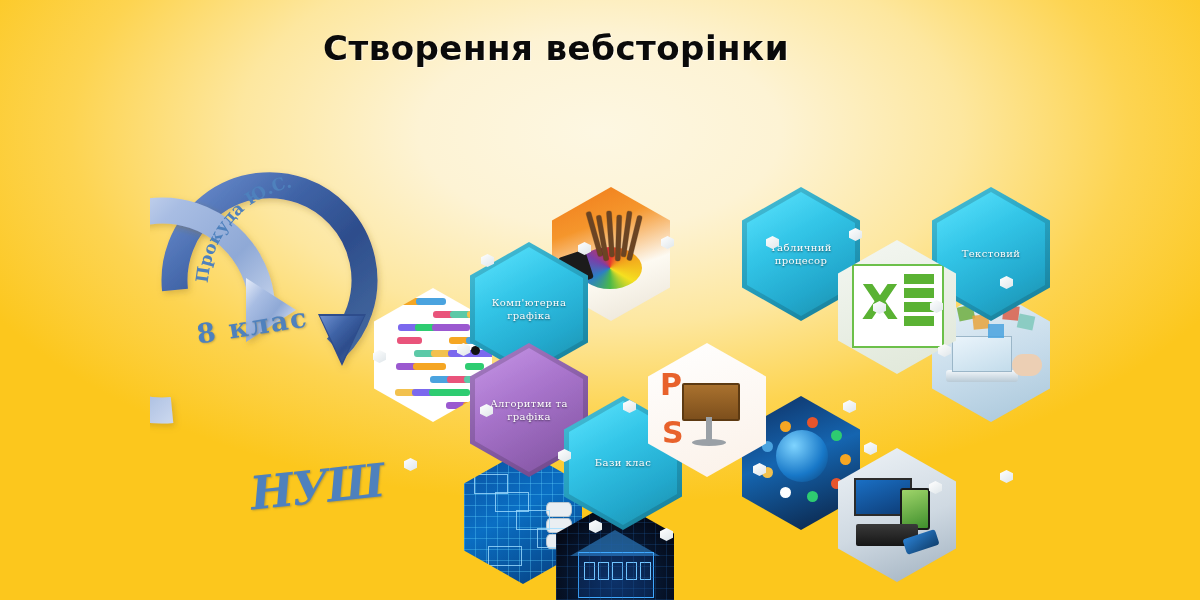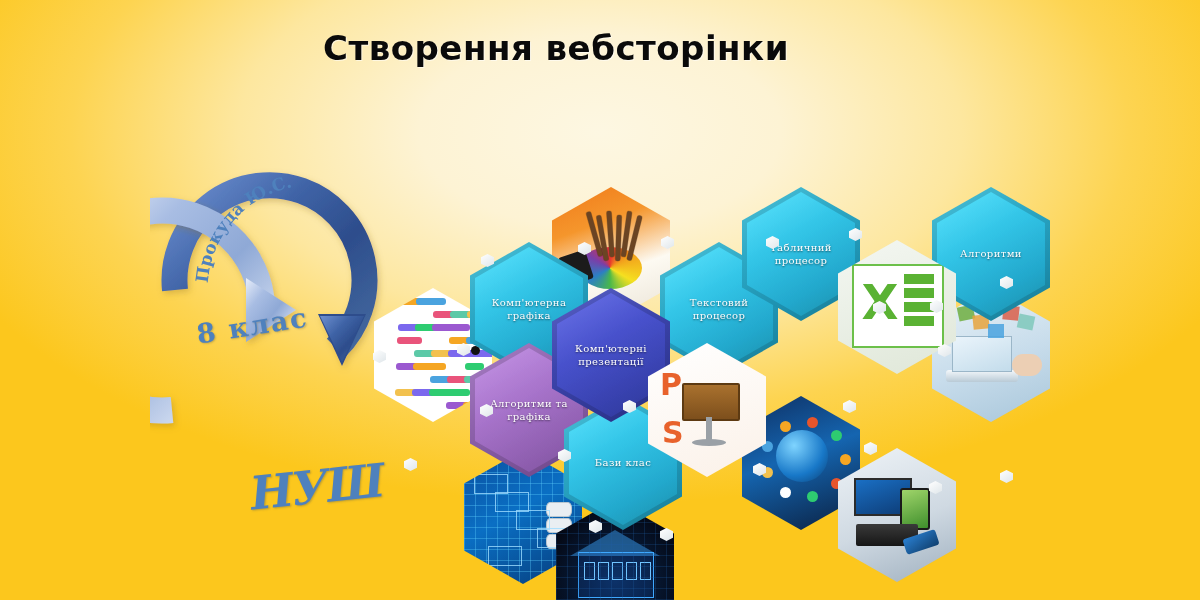--- a/index.html
+++ b/index.html
@@ -202,31 +202,25 @@
           <div class="brush" style="left: 48px; top: 28px; transform: rotate(-10deg);"></div>
           <div class="brush" style="left: 56px; top: 24px; transform: rotate(-4deg);"></div>
           <div class="brush" style="left: 64px; top: 28px; transform: rotate(2deg);"></div>
           <div class="brush" style="left: 72px; top: 24px; transform: rotate(8deg);"></div>
           <div class="brush" style="left: 80px; top: 28px; transform: rotate(14deg);"></div>
         </div>
       </div>
       <div class="hex hx-purple" style="left: 470px; top: 343px; z-index: 5;">
         <span class="htext">Алгоритми та графіка</span>
       </div>
-      <div class="hex hx-blue" style="left: 552px; top: 288px; z-index: 6;">
-        <span class="htext">Комп'ютерні презентації</span>
-      </div>
-      <div class="hex hx-teal" style="left: 660px; top: 242px; z-index: 5;">
-        <span class="htext">Текстовий процесор</span>
-      </div>
       <div class="hex hx-teal" style="left: 742px; top: 187px; z-index: 5;">
         <span class="htext">Табличний процесор</span>
       </div>
       <div class="hex hx-teal" style="left: 932px; top: 187px; z-index: 5;">
-        <span class="htext">Алгоритми</span>
+        <span class="htext">Текстовий</span>
       </div>
       <div class="hexpic" style="left: 838px; top: 240px; z-index: 7;">
         <div class="pic pic-excel">
           <div style="position: absolute; left: 14px; top: 24px; width: 88px; height: 80px; background: rgb(255, 255, 255); border: 2px solid rgb(108, 192, 74);"></div>
           <div style="position: absolute; left: 20px; top: 34px; width: 44px; height: 58px; color: rgb(90, 178, 51); font-size: 48px; font-weight: bold; line-height: 56px; text-align: center; font-family: &quot;DejaVu Sans&quot;, sans-serif;">X</div>
           <div style="position: absolute; left: 66px; top: 34px; width: 30px; height: 10px; background: rgb(90, 178, 51);"></div>
           <div style="position: absolute; left: 66px; top: 48px; width: 30px; height: 10px; background: rgb(90, 178, 51);"></div>
           <div style="position: absolute; left: 66px; top: 62px; width: 30px; height: 10px; background: rgb(90, 178, 51);"></div>
           <div style="position: absolute; left: 66px; top: 76px; width: 30px; height: 10px; background: rgb(90, 178, 51);"></div>
         </div>

